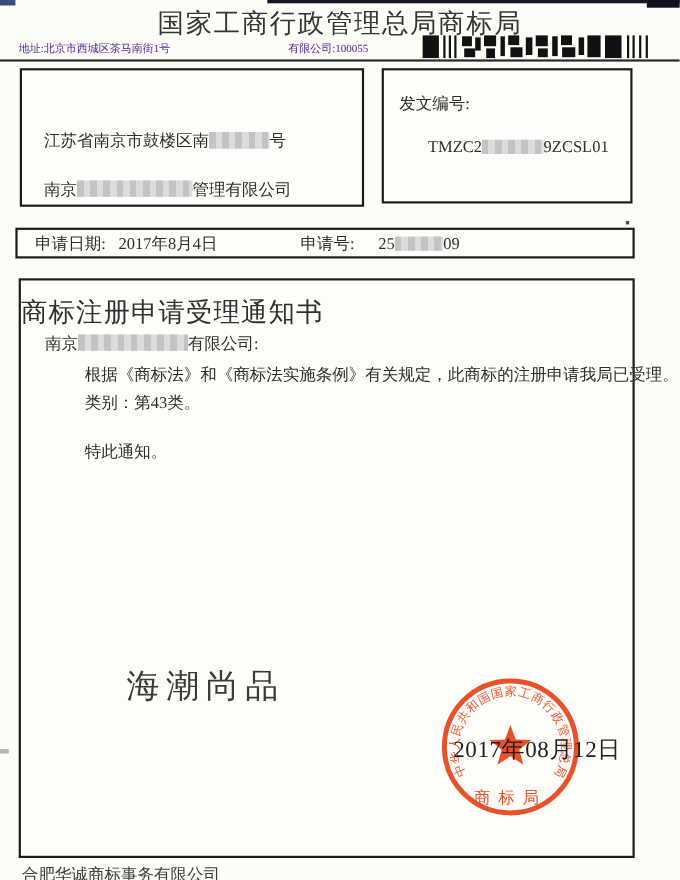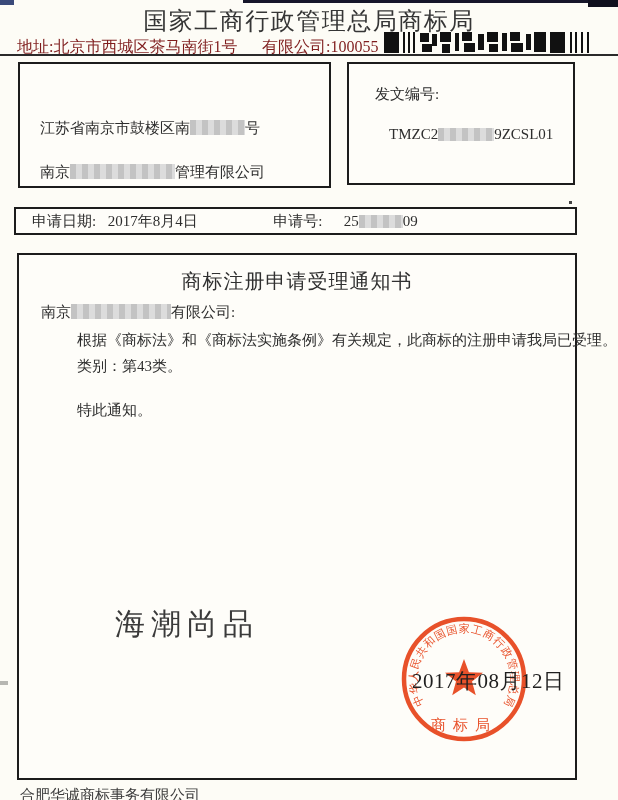--- a/index.html
+++ b/index.html
@@ -14,24 +14,24 @@
   .box{position:absolute;box-sizing:border-box;border:2px solid #1c1c1c;background:#fefdf9;}
   .mosaic{
     display:inline-block;height:15px;vertical-align:-2px;
     background-image:
       repeating-linear-gradient(90deg,#c3c3c3 0 6px,#dcdcdc 6px 12px),
       repeating-linear-gradient(0deg,rgba(255,255,255,0) 0 5px,rgba(120,120,120,.38) 5px 10px);
   }
   .hr-line{position:absolute;left:0;top:54px;width:618px;height:2px;background:#2a2a2a;}
   .doc-title{position:absolute;left:0;top:5px;width:618px;text-align:center;
     font-size:24px;letter-spacing:1.5px;color:#353535;}
-  .addr-row{font-size:16px;color:#7f1d1d;}
+  .addr-row{font-size:10px;color:#4c1d95;}
   .body-text{font-size:15px;color:#2d2d2d;}
-  .notice-title{position:absolute;left:0;top:13px;width:100%;text-align:center;
-    font-size:20px;letter-spacing:1px;color:#303030;}
+  .notice-title{position:absolute;left:0;top:13px;width:100%;text-align:left;
+    font-size:24px;letter-spacing:1px;color:#303030;}
   .trademark{position:absolute;left:96px;top:349px;font-size:30px;letter-spacing:6px;color:#3a3a3a;}
   .seal-date{position:absolute;left:393px;top:412px;font-size:21px;color:#1f1f1f;letter-spacing:.5px;}
   .footer-text{position:absolute;left:20px;top:786px;font-size:15px;color:#3a3a3a;}
   .artifact{position:absolute;}
 </style>
 </head>
 <body>
 
 <div class="page">
 
@@ -80,21 +80,21 @@
   <div class="box" style="left:18px;top:62px;width:313px;height:126px;">
     <div class="abs body-text" style="left:20px;top:55px;">
       <span>江苏省南京市鼓楼区南</span><span class="mosaic" style="width:55px;"></span><span>号</span>
     </div>
     <div class="abs body-text" style="left:20px;top:99px;">
       <span>南京</span><span class="mosaic" style="width:105px;"></span><span>管理有限公司</span>
     </div>
   </div>
 
   <div class="box" style="left:347px;top:62px;width:228px;height:123px;">
-    <div class="abs body-text" style="left:26px;top:21px;">发文编号:</div>
+    <div class="abs body-text" style="left:14px;top:21px;">发文编号:</div>
     <div class="abs body-text" style="left:40px;top:62px;">
       <span>TMZC2</span><span class="mosaic" style="width:56px;height:13px;"></span><span>9ZCSL01</span>
     </div>
   </div>
 
   <div class="box" style="left:14px;top:207px;width:563px;height:28px;">
     <div class="abs body-text" style="left:16px;top:3px;">
       <span>申请日期:</span>
       <span style="display:inline-block;width:4px;"></span>
       <span>2017年8月4日</span>

